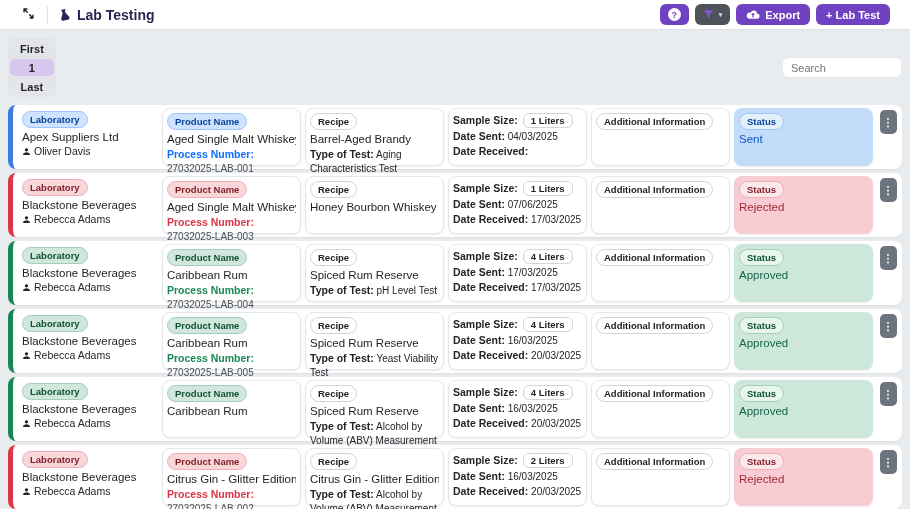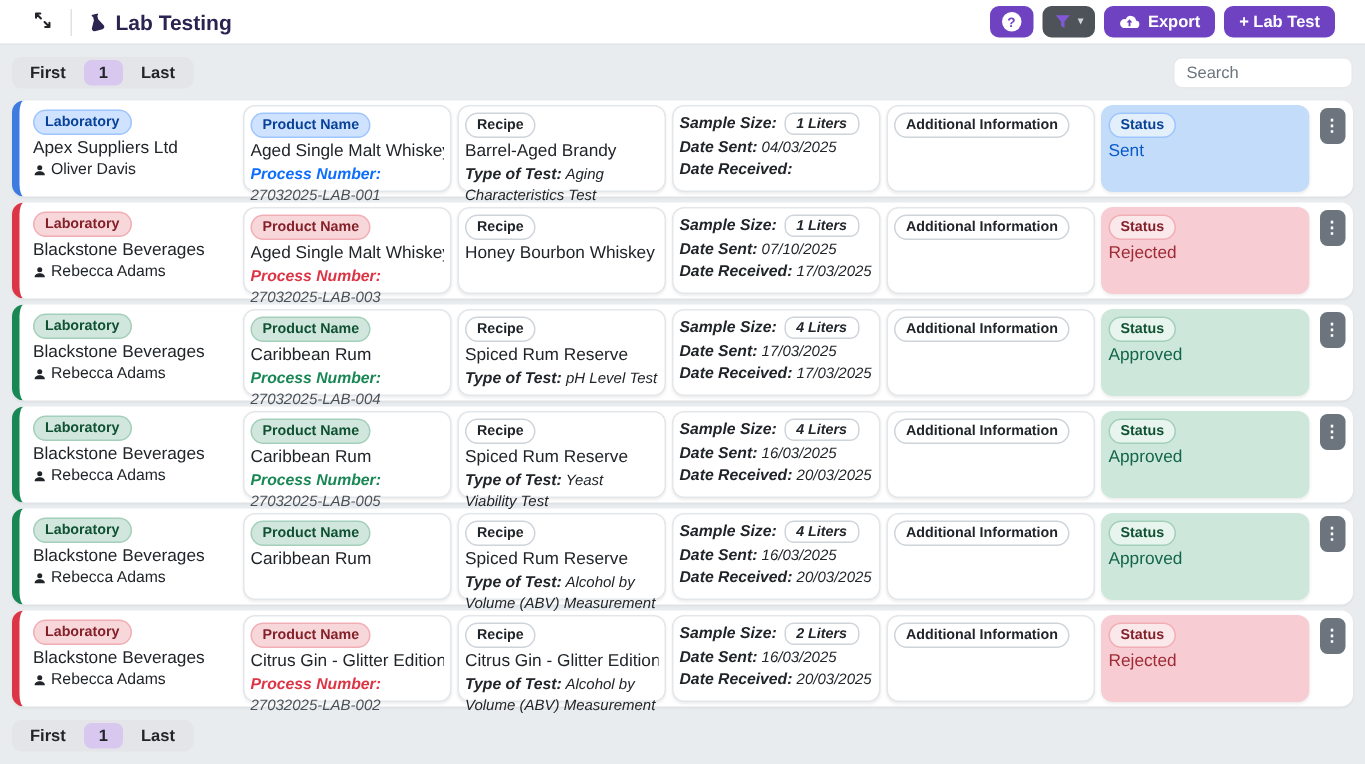--- a/index.html
+++ b/index.html
@@ -28,21 +28,21 @@
   .btn-help { padding: 0 8px; }
   .q-circle {
     width: 13px; height: 13px; border-radius: 50%; background: #fff;
     color: var(--accent, #6f42c1); font-size: 9px; font-weight: bold;
     display: inline-flex; align-items: center; justify-content: center;
   }
   .caret { font-size: 7px; color: #ced4da; line-height: 1; }
   
   .toolbar { display: flex; justify-content: space-between; align-items: center; padding: 8px; }
   .toolbar.bottom { padding: 5px 8px; }
-  .pager { background: #e3e5e9; border-radius: 6px; padding: 2px; display: inline-flex; gap: 2px; }
+  .pager { background: #e3e5e9; border-radius: 6px; padding: 2px; display: inline-flex; gap: 2px; flex-direction: column; }
   .pg {
     border: none; background: transparent; border-radius: 5px; height: 17px;
     padding: 0 10px; font-size: 11px; font-weight: 600; color: #212529;
     cursor: pointer; font-family: inherit;
   }
   .pg.active { background: var(--pager-active, #d8c8f0); }
   .search-input {
     width: 120px; height: 21px; border: 1px solid #e6e8ec; border-radius: 6px;
     background: #fff; padding: 0 8px; font-size: 11px; font-family: inherit; color: #212529;
   }
@@ -67,21 +67,21 @@
   }
   .badge {
     display: inline-block; font-size: 9.5px; font-weight: bold;
     padding: 1.5px 7px; border-radius: 20px; line-height: 1.3; white-space: nowrap;
   }
   .badge-theme { background: var(--th-badge-bg); color: var(--th-badge-text); border: 1px solid var(--th-badge-border); }
   .badge-outline { background: #fff; color: #212529; border: 1px solid #ced4da; }
   .badge-status { background: rgba(255,255,255,.55); color: var(--th-badge-text); border: 1px solid var(--th-badge-border); }
   .lab-name, .main-text { font-size: 11.5px; margin: 3px 0 2px; white-space: nowrap; overflow: hidden; }
   .contact { display: flex; align-items: center; gap: 3px; font-size: 10.5px; color: #212529; }
-  .kv { font-size: 10px; line-height: 1.4; font-style: italic; }
+  .kv { font-size: 10px; line-height: 1.4; }
   .kv .k { font-weight: bold; color: #212529; font-size: 10.5px; }
   .kv .k.themed { color: var(--th-label); }
   .kv .v { color: #495057; }
   .sample-line { display: flex; align-items: center; gap: 5px; margin-bottom: 1px; }
   .pill-sm {
     border: 1px solid #ced4da; border-radius: 6px; background: #fff;
     font-size: 9.5px; font-weight: bold; padding: 0.5px 7px; line-height: 1.3;
   }
   .status-text { font-size: 11.5px; color: var(--th-status-text); margin-top: 3px; }
 </style>
@@ -226,21 +226,21 @@
         <span class="badge badge-outline">Recipe</span>
         <div class="main-text">Honey Bourbon Whiskey</div>
       </div>
       <div class="cardlet">
         <div class="kv sample-line">
           <span class="k">Sample Size:</span>
           <span class="pill-sm">1 Liters</span>
         </div>
         <div class="kv">
           <span class="k">Date Sent:</span>
-          <span class="v" style="color:#212529">07/10/2025</span>
+          <span class="v" style="color:#212529">07/06/2025</span>
         </div>
         <div class="kv">
           <span class="k">Date Received:</span>
           <span class="v" style="color:#212529">17/03/2025</span>
         </div>
       </div>
       <div class="cardlet">
         <span class="badge badge-outline">Additional Information</span>
       </div>
       <div class="cardlet status-cardlet">

